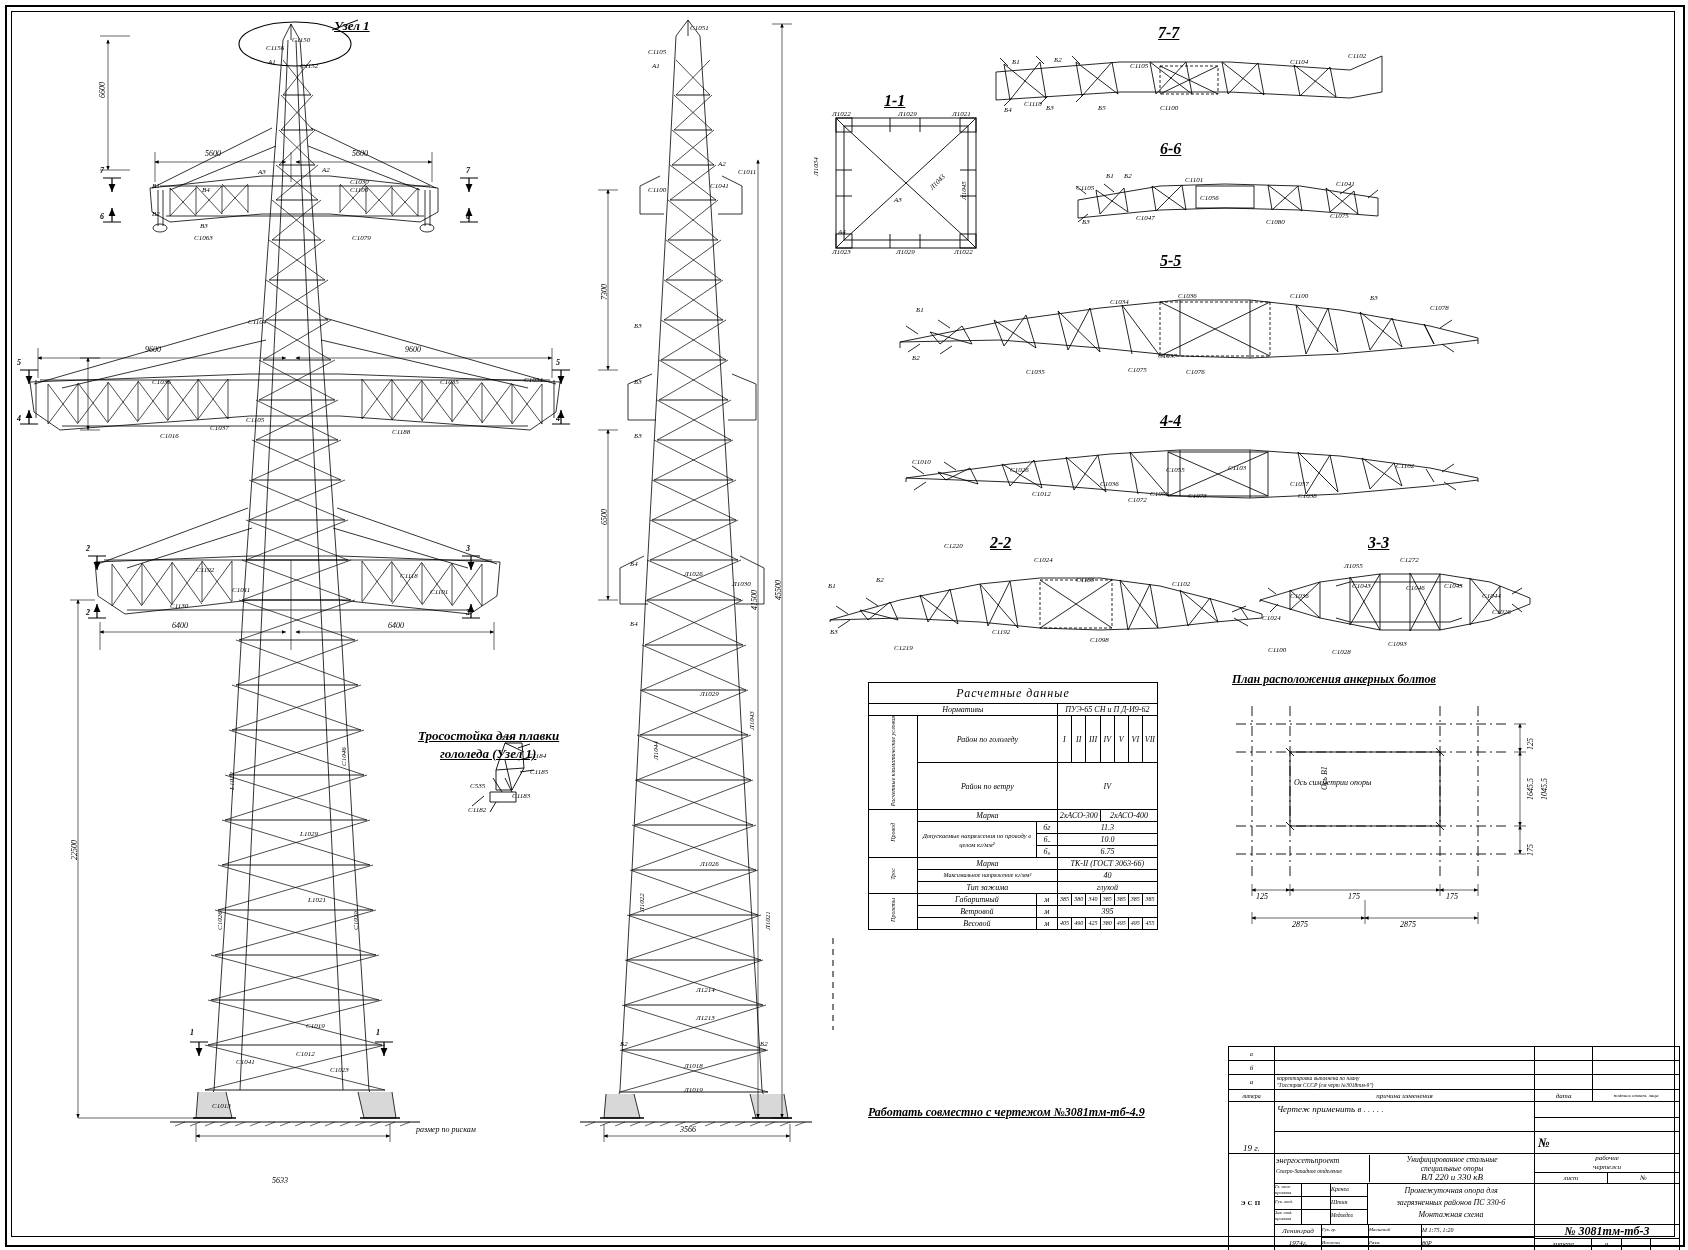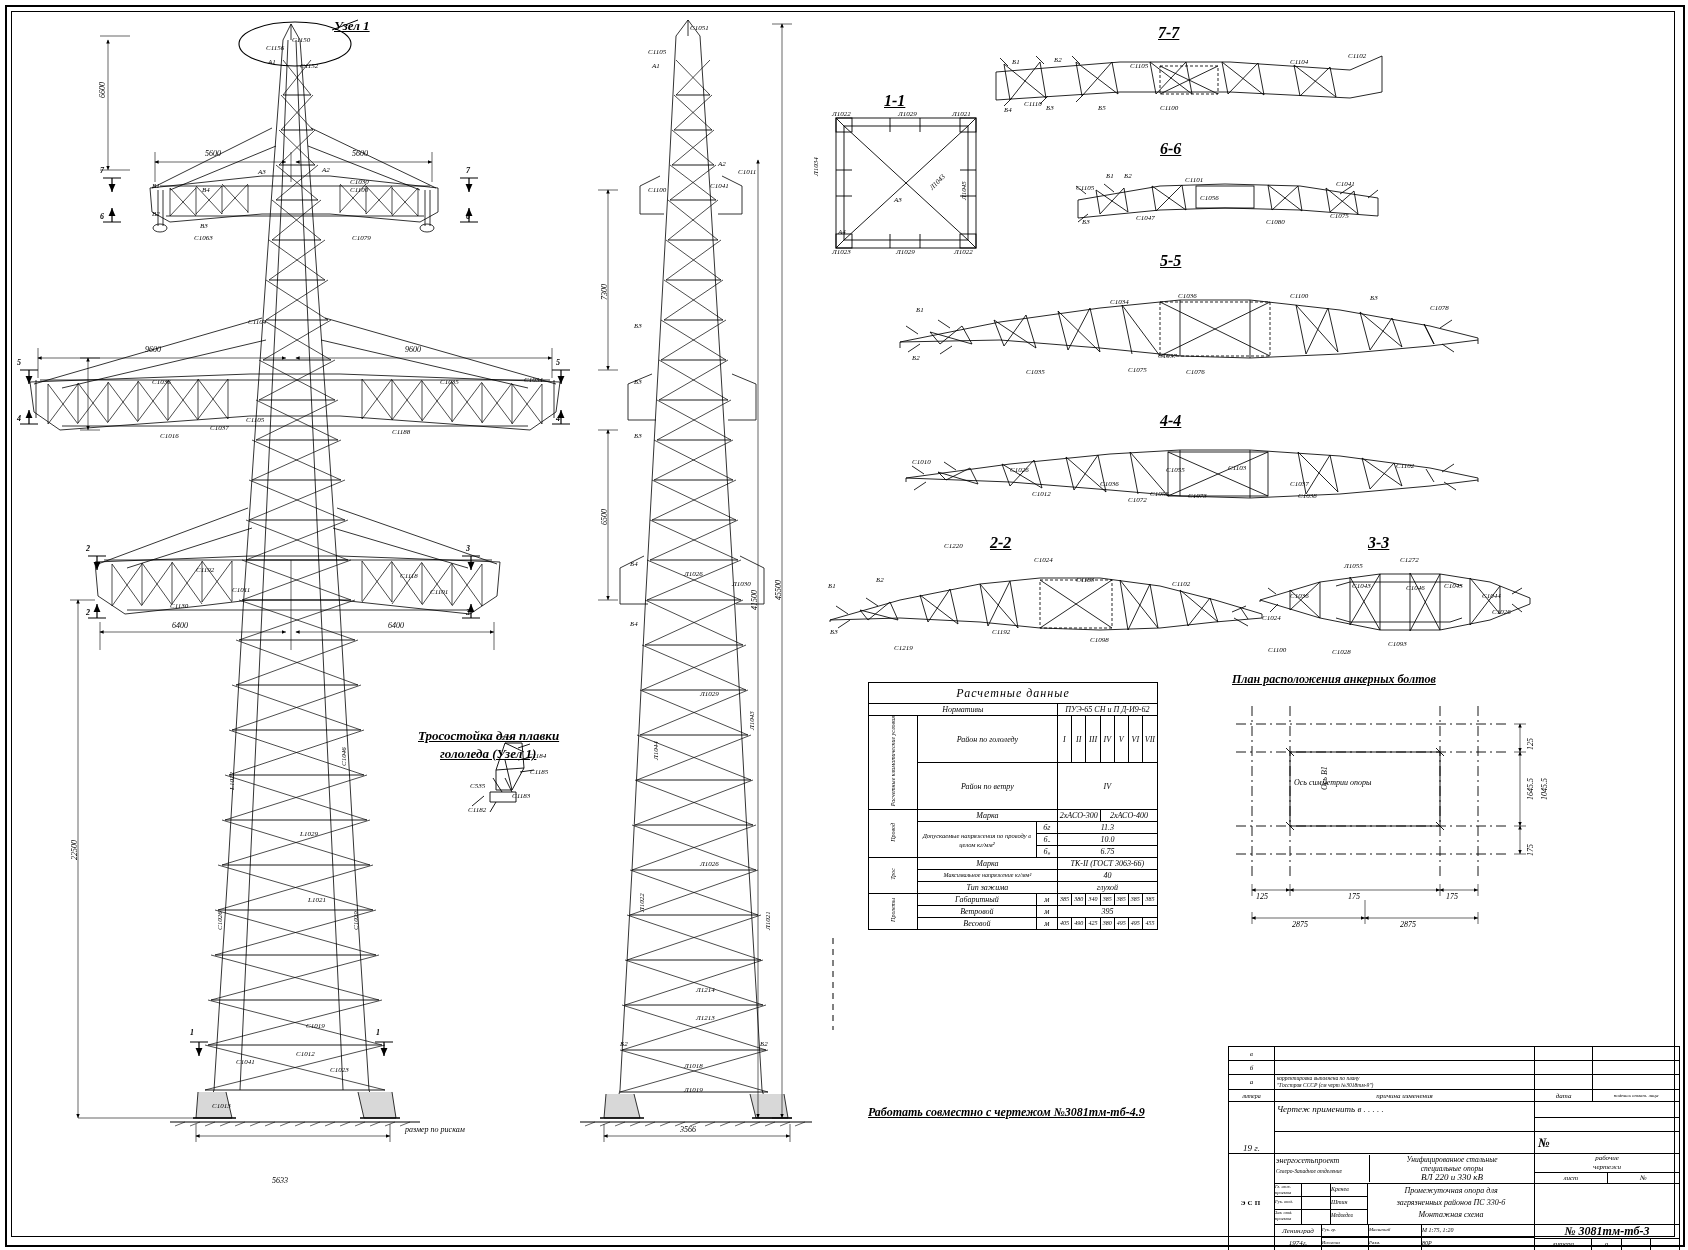--- a/index.html
+++ b/index.html
@@ -457,21 +457,21 @@
   <div class="lbl dim" style="left:145px;top:345px;">9600</div>
   <div class="lbl dim" style="left:405px;top:345px;">9600</div>
   <div class="lbl dim" style="left:172px;top:621px;">6400</div>
   <div class="lbl dim" style="left:388px;top:621px;">6400</div>
   <div class="lbl dim" style="left:600px;top:300px;transform:rotate(-90deg);transform-origin:left top;">7300</div>
   <div class="lbl dim" style="left:600px;top:525px;transform:rotate(-90deg);transform-origin:left top;">6500</div>
   <div class="lbl dim" style="left:70px;top:860px;transform:rotate(-90deg);transform-origin:left top;">22500</div>
   <div class="lbl dim" style="left:774px;top:600px;transform:rotate(-90deg);transform-origin:left top;">45500</div>
   <div class="lbl dim" style="left:750px;top:610px;transform:rotate(-90deg);transform-origin:left top;">41500</div>
   <div class="lbl dim" style="left:272px;top:1176px;">5633</div>
-  <div class="lbl dim" style="left:405px;top:1125px;">размер по рискам</div>
+  <div class="lbl dim" style="left:416px;top:1125px;">размер по рискам</div>
   <div class="lbl dim" style="left:680px;top:1125px;">3566</div>
 
   <div class="lbl mark" style="left:100px;top:166px;">7</div>
   <div class="lbl mark" style="left:100px;top:212px;">6</div>
   <div class="lbl mark" style="left:466px;top:166px;">7</div>
   <div class="lbl mark" style="left:466px;top:212px;">6</div>
   <div class="lbl mark" style="left:17px;top:358px;">5</div>
   <div class="lbl mark" style="left:17px;top:414px;">4</div>
   <div class="lbl mark" style="left:556px;top:358px;">5</div>
   <div class="lbl mark" style="left:556px;top:414px;">4</div>

